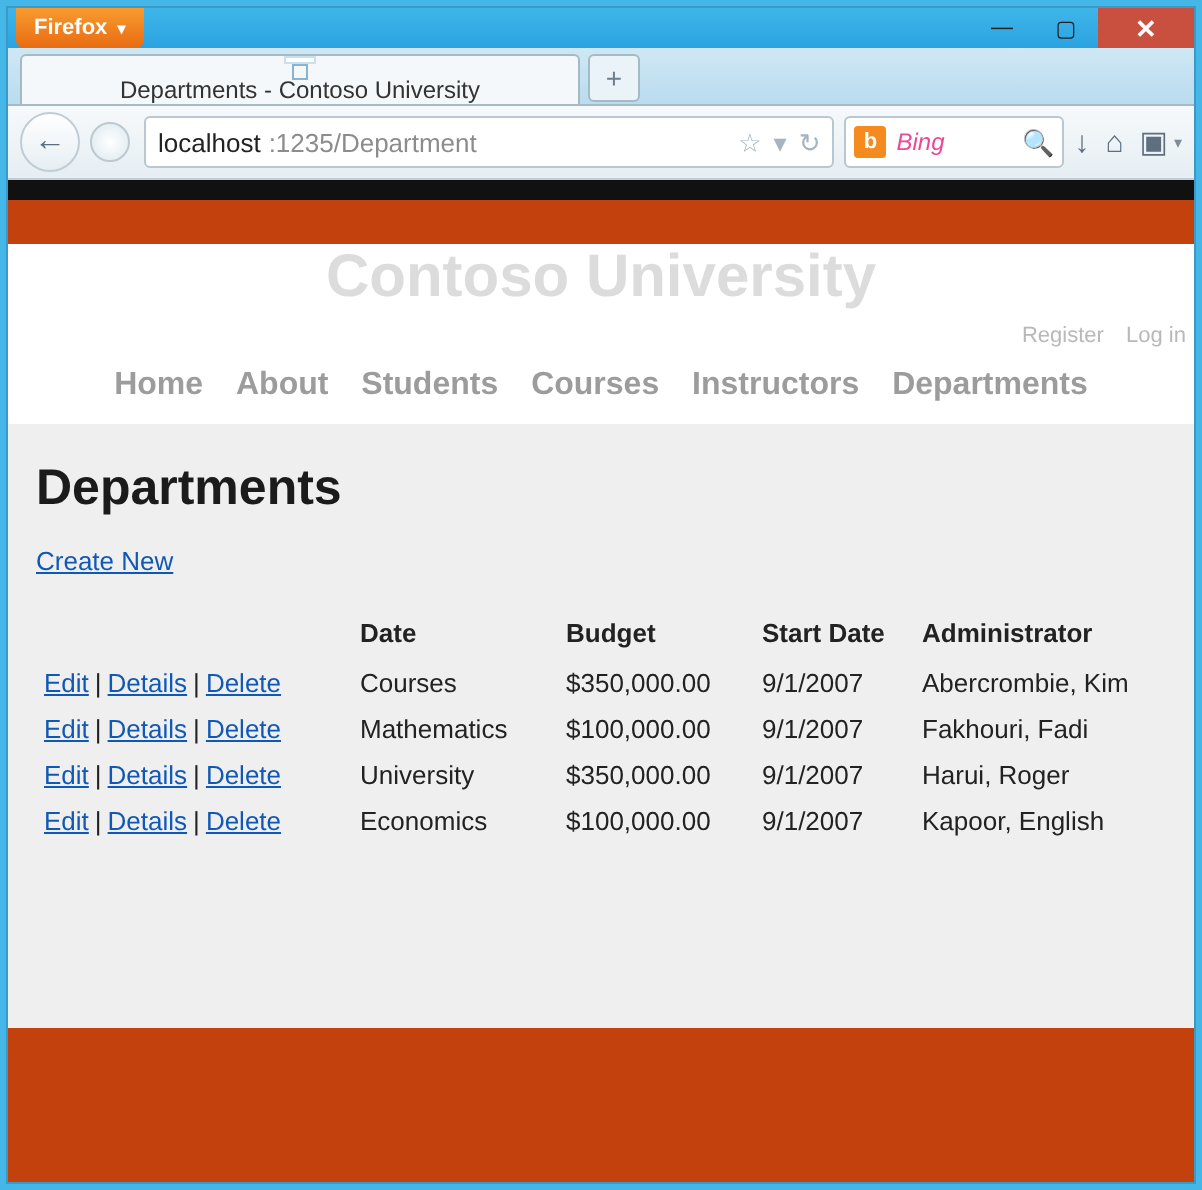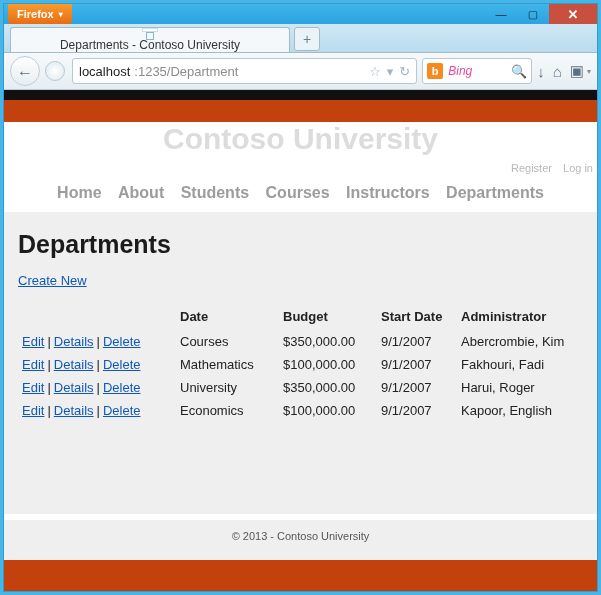--- a/index.html
+++ b/index.html
@@ -365,15 +365,14 @@
               <td><a class="actlink">Edit</a><span class="sep">|</span><a class="actlink">Details</a><span class="sep">|</span><a class="actlink">Delete</a></td>
               <td>Economics</td>
               <td>$100,000.00</td>
               <td>9/1/2007</td>
               <td>Kapoor, English</td>
             </tr>
           </tbody>
       </table>
     </div>
 
-    <div class="footer">© 2013 - Contoso University</div>
   </div>
 </div>
 
 </body></html>

